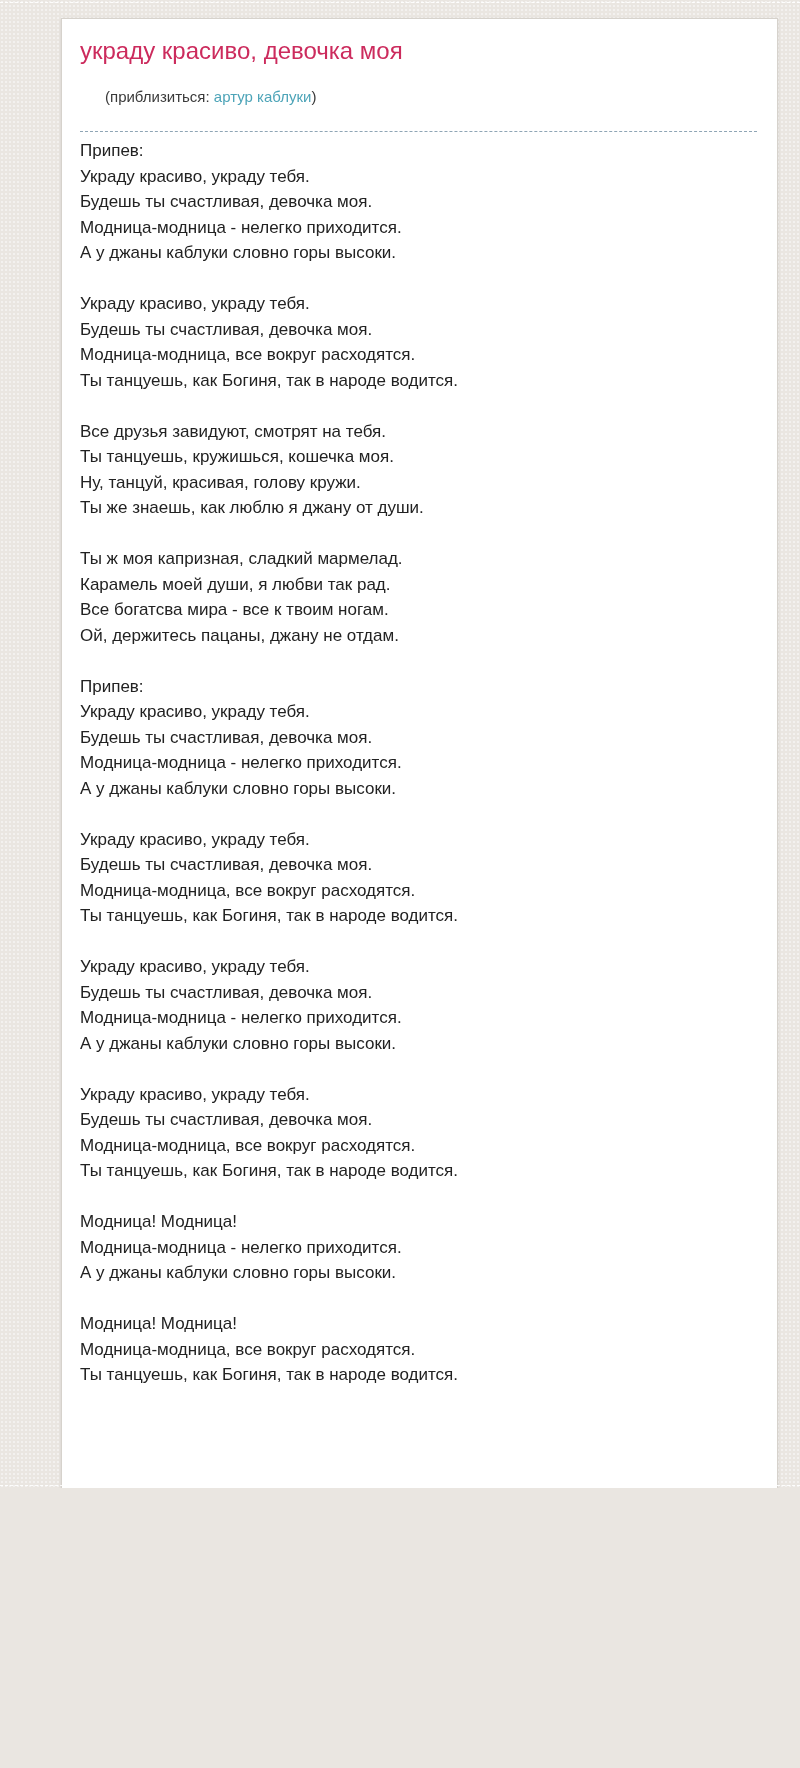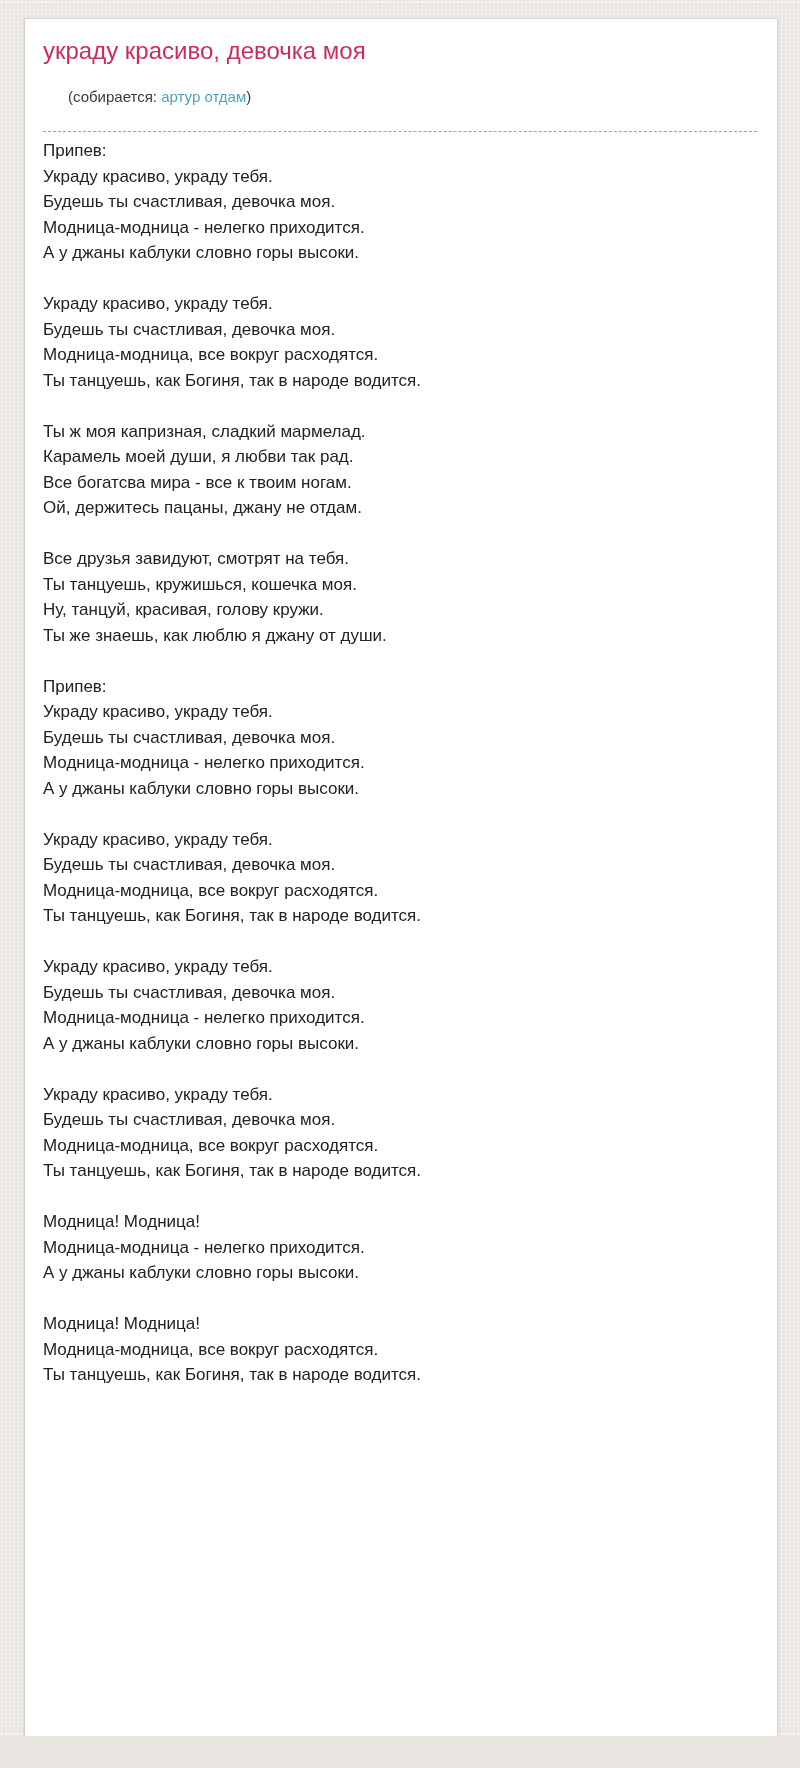--- a/index.html
+++ b/index.html
@@ -14,25 +14,26 @@
   }
   *{margin:0;padding:0;box-sizing:border-box;}
   html,body{width:800px;}
   body{
     font-family:"Liberation Sans","DejaVu Sans",sans-serif;
     background-color:var(--page-bg);
   }
   .page{
     position:relative;
     width:800px;
-    height:1736px;
+    height:1488px;
     overflow:hidden;
     background-color:var(--page-bg);
     background-image:radial-gradient(rgba(255,255,255,0.45) 1px, rgba(0,0,0,0) 1px);
     background-size:4px 4px;
+    padding-left:37px;
   }
   .page::before,.page::after{
     content:"";
     position:absolute;
     left:0;right:0;
     border-top:1px dashed rgba(255,255,255,0.9);
   }
   .page::before{top:2px;}
   .page::after{bottom:2px;}
   .card{
@@ -77,28 +78,28 @@
     margin:0 0 25.5px 0;
   }
 </style>
 </head>
 <body>
 
 <div class="page">
   <div class="card">
     <h1 class="title">украду красиво, девочка моя</h1>
     <div class="artist-line">
-      <span>(собирается: </span><a class="artist-link">артур отдам</a><span>)</span>
+      <span>(приблизиться: </span><a class="artist-link">артур каблуки</a><span>)</span>
     </div>
     <div class="separator"></div>
     <div class="lyrics" id="lyrics">
         <p class="stanza">Припев:<br>Украду красиво, украду тебя.<br>Будешь ты счастливая, девочка моя.<br>Модница-модница - нелегко приходится.<br>А у джаны каблуки словно горы высоки.</p>
         <p class="stanza">Украду красиво, украду тебя.<br>Будешь ты счастливая, девочка моя.<br>Модница-модница, все вокруг расходятся.<br>Ты танцуешь, как Богиня, так в народе водится.</p>
+        <p class="stanza">Все друзья завидуют, смотрят на тебя.<br>Ты танцуешь, кружишься, кошечка моя.<br>Ну, танцуй, красивая, голову кружи.<br>Ты же знаешь, как люблю я джану от души.</p>
         <p class="stanza">Ты ж моя капризная, сладкий мармелад.<br>Карамель моей души, я любви так рад.<br>Все богатсва мира - все к твоим ногам.<br>Ой, держитесь пацаны, джану не отдам.</p>
-        <p class="stanza">Все друзья завидуют, смотрят на тебя.<br>Ты танцуешь, кружишься, кошечка моя.<br>Ну, танцуй, красивая, голову кружи.<br>Ты же знаешь, как люблю я джану от души.</p>
         <p class="stanza">Припев:<br>Украду красиво, украду тебя.<br>Будешь ты счастливая, девочка моя.<br>Модница-модница - нелегко приходится.<br>А у джаны каблуки словно горы высоки.</p>
         <p class="stanza">Украду красиво, украду тебя.<br>Будешь ты счастливая, девочка моя.<br>Модница-модница, все вокруг расходятся.<br>Ты танцуешь, как Богиня, так в народе водится.</p>
         <p class="stanza">Украду красиво, украду тебя.<br>Будешь ты счастливая, девочка моя.<br>Модница-модница - нелегко приходится.<br>А у джаны каблуки словно горы высоки.</p>
         <p class="stanza">Украду красиво, украду тебя.<br>Будешь ты счастливая, девочка моя.<br>Модница-модница, все вокруг расходятся.<br>Ты танцуешь, как Богиня, так в народе водится.</p>
         <p class="stanza">Модница! Модница!<br>Модница-модница - нелегко приходится.<br>А у джаны каблуки словно горы высоки.</p>
         <p class="stanza">Модница! Модница!<br>Модница-модница, все вокруг расходятся.<br>Ты танцуешь, как Богиня, так в народе водится.</p>
       </div>
   </div>
 </div>
 

